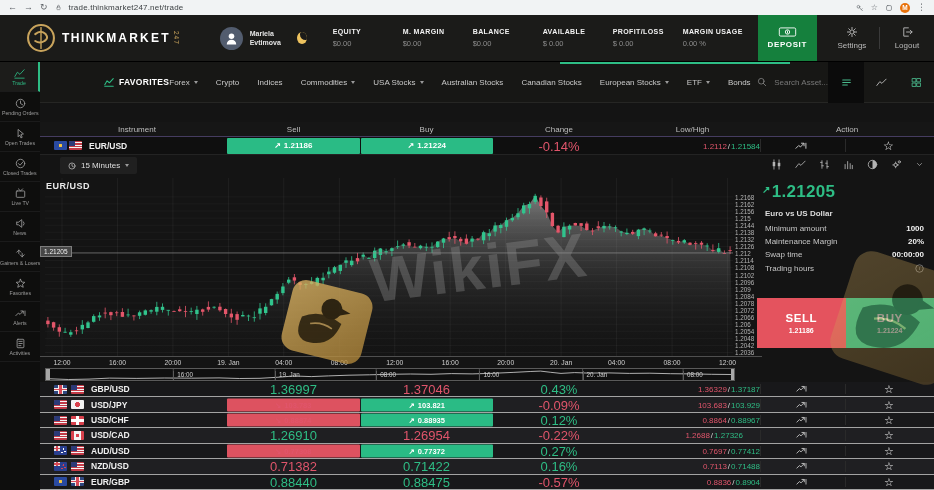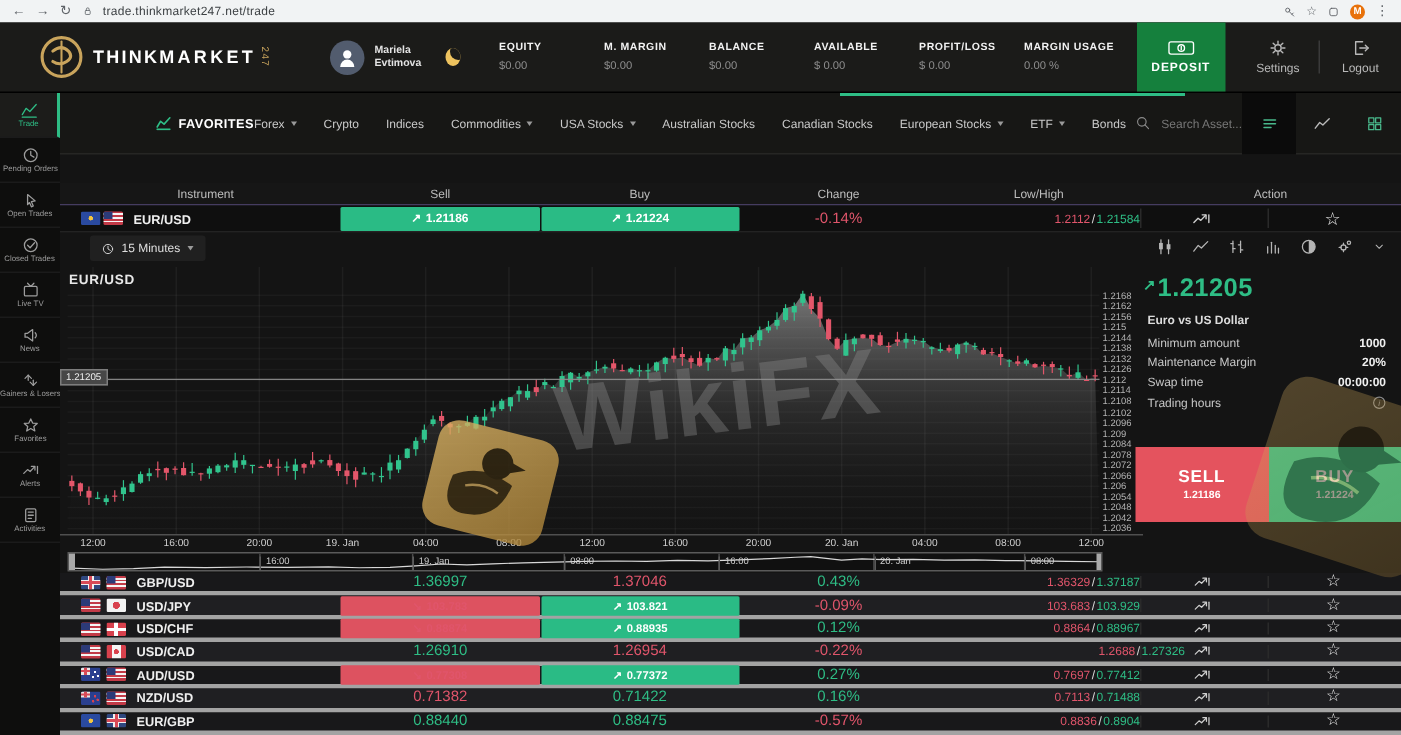--- a/index.html
+++ b/index.html
@@ -71,21 +71,21 @@
   .f-jp{background:radial-gradient(circle at 50% 50%,#d8414d 0 2.3px,transparent 2.5px),#f2f2f2}
   .f-ch{background:linear-gradient(0deg,transparent 38%,#fff 38% 62%,transparent 62%),linear-gradient(90deg,transparent 40%,#fff 40% 60%,transparent 60%),#d8414d}
   .f-ca{background:radial-gradient(circle at 50% 50%,#d8414d 0 1.6px,transparent 1.8px),linear-gradient(90deg,#d8414d 0 26%,#f5f5f5 26% 74%,#d8414d 74%)}
   .f-au{background:radial-gradient(circle at 72% 35%,#fff 0 .7px,transparent .9px),radial-gradient(circle at 62% 72%,#fff 0 .7px,transparent .9px),radial-gradient(circle at 86% 62%,#fff 0 .7px,transparent .9px),#2a3f8f}
   .f-au::before,.f-nz::before{content:'';position:absolute;left:0;top:0;width:6px;height:4.5px;background:linear-gradient(0deg,transparent 36%,#d84a57 36% 64%,transparent 64%),linear-gradient(90deg,transparent 38%,#d84a57 38% 62%,transparent 62%),#e8e8e8}
   .f-nz{background:radial-gradient(circle at 72% 35%,#d8414d 0 .8px,transparent 1px),radial-gradient(circle at 62% 72%,#d8414d 0 .8px,transparent 1px),radial-gradient(circle at 86% 62%,#d8414d 0 .8px,transparent 1px),#2a3f8f}
   .pbtn{position:absolute;top:50%;transform:translateY(-50%);height:13px;display:flex;align-items:center;justify-content:center;font-size:7.5px;font-weight:bold;color:#fff;border:none;border-radius:1px;cursor:pointer;gap:3px}
   .pbtn.grn{background:#2abb85}
   .pbtn.red{background:#dd5260}
   .qrow.main .pbtn{height:16px;font-size:8px}
-  .pval{position:absolute;top:50%;transform:translateY(-50%);text-align:center;font-size:10px}
+  .pval{position:absolute;top:50%;transform:translateY(-50%);text-align:center;font-size:13px}
   .green{color:#2ebd85}.red{color:#e0556b}
   .lowhigh{position:absolute;top:50%;transform:translateY(-50%);text-align:right;font-size:8px}
   .lowhigh .sep{color:#ddd;margin:0 1px}
   .vline{position:absolute;top:2px;bottom:2px;width:1px;background:#2a2a2a}
   .acticon{position:absolute;top:50%;transform:translateY(-50%);color:#cfcfcf;display:flex;cursor:pointer}
   .star{position:absolute;top:50%;transform:translateY(-50%);font-size:11px;color:#e9e9e9;cursor:pointer;line-height:1}
   .qrow.main .star{font-size:12px}
 
   
   .tfrow{position:absolute;top:93px;left:0;right:0;height:23px}
@@ -115,21 +115,21 @@
   .pvalr{font-size:8px;color:#f0f0f0;font-weight:bold}
   .obtns{position:absolute;top:120px;left:0;right:0;height:50px;display:flex}
   .obtn{flex:1;display:flex;flex-direction:column;align-items:center;justify-content:center;gap:3px;color:#fff;border:none;cursor:pointer}
   .obtn .ol{font-size:11.5px;font-weight:bold;letter-spacing:.5px}
   .obtn .op{font-size:7px;font-weight:bold}
   .obtn.sell{background:#e4535e}
   .obtn.buy{background:#2abb85}
 
   
   #watchlist{position:absolute;top:320px;left:0;right:0;bottom:0;display:flex;flex-direction:column}
-  .wrow{position:relative;flex:1;background:#18181a;border-bottom:3px solid #a3a3a3}
+  .wrow{position:relative;flex:1;background:#18181a;border-bottom:1px solid #a3a3a3}
   .wrow.alt{background:#1f1f22}
 
   
   .wm{position:absolute;pointer-events:none;z-index:50}
   .wm-text{left:330px;top:170px;font-size:62px;font-weight:bold;color:rgba(150,150,150,.34);transform:rotate(-7deg);letter-spacing:2px}
   .wm-eagle1{left:246px;top:224px;width:82px;height:72px;transform:rotate(14deg);border-radius:14px;background:linear-gradient(135deg,#dcb464,#b08639);opacity:.78;overflow:hidden}
   .wm-eagle2{left:800px;top:200px;width:118px;height:112px;transform:rotate(18deg);border-radius:18px;background:linear-gradient(135deg,rgba(220,180,100,.6),rgba(176,134,57,.55));opacity:.5;overflow:hidden}
 </style>
 </head>
 <body>
@@ -1015,21 +1015,21 @@
         </div>
         <div class="wrow alt">
           <span class="cell sym">
             <span class="flag f-us"></span>
             <span class="flag f-ca"></span>
             <span class="symtxt">USD/CAD</span>
           </span>
           <span class="pval green" style="left:187px;width:133px">1.26910</span>
           <span class="pval red" style="left:320px;width:133px">1.26954</span>
           <span class="pval red" style="left:453px;width:132px">-0.22%</span>
-          <span class="lowhigh" style="left:615px;width:135px"><span class="red">1.2688</span><span class="sep">/</span><span class="green">1.27326</span></span>
+          <span class="lowhigh" style="left:568px;width:135px"><span class="red">1.2688</span><span class="sep">/</span><span class="green">1.27326</span></span>
           <span class="vline" style="left:720px"></span>
           <span class="vline" style="left:805px"></span>
           <span class="acticon" style="left:756px">
             <svg viewBox="0 0 13 13" width="11" height="11" fill="none" stroke="currentColor" stroke-width="1" stroke-linecap="round" stroke-linejoin="round">
               <polyline points="1,9 4,6 6,7.5 9.5,3.8"></polyline>
               <polyline points="7,3.5 9.8,3.5 9.8,6.3"></polyline>
               <line x1="11.8" y1="3.5" x2="11.8" y2="9"></line>
             </svg>
           </span>
           <span class="star" style="left:844px">☆</span>

